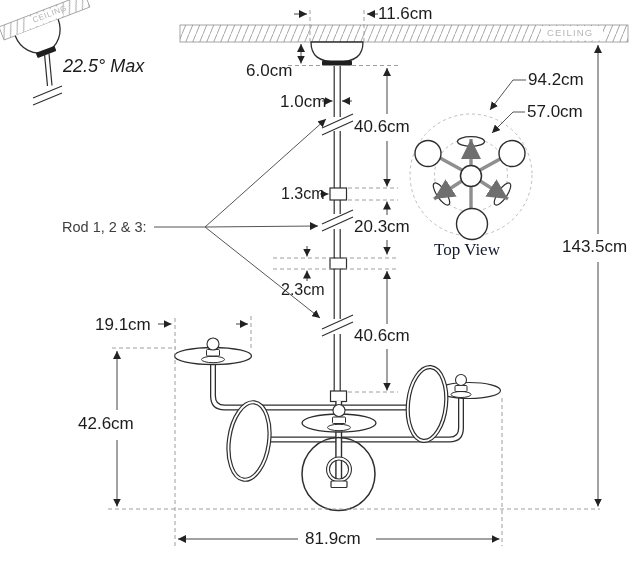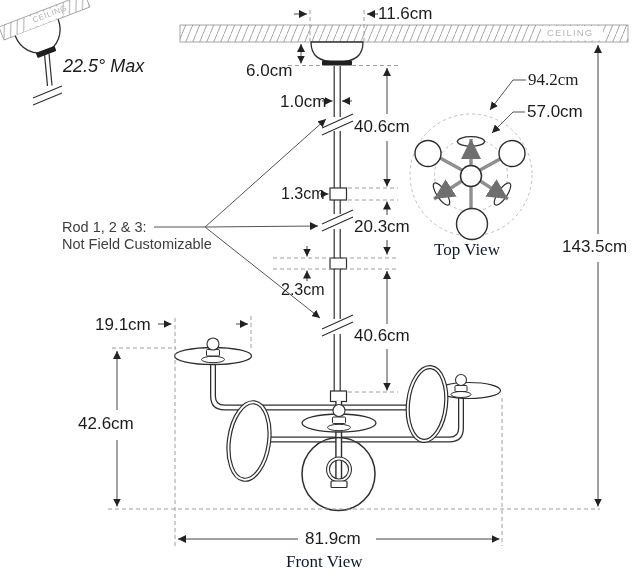--- a/index.html
+++ b/index.html
@@ -222,23 +222,21 @@
 <span class="lbl" style="left:378px;top:4px;">11.6cm</span>
 <span class="lbl ceil" style="left:547px;top:28px;">CEILING</span>
 <span class="lbl" style="left:246px;top:61px;">6.0cm</span>
 <span class="lbl" style="left:280px;top:92px;">1.0cm</span>
 <span class="lbl" style="left:354px;top:117px;">40.6cm</span>
 <span class="lbl small" style="left:281px;top:185px;">1.3cm</span>
 <span class="lbl" style="left:354px;top:217px;">20.3cm</span>
 <span class="lbl small" style="left:281px;top:237px;margin-top:44px;">2.3cm</span>
 <span class="lbl" style="left:354px;top:326px;">40.6cm</span>
 <span class="lbl note" style="left:62px;top:219px;">Rod 1, 2 &amp; 3:</span>
-<span class="lbl note" style="left:62px;top:236px;">Not Field Customizable</span>
-<span class="lbl" style="left:528px;top:70px;font-family:Liberation Serif, serif;">94.2cm</span>
+<span class="lbl" style="left:528px;top:70px;">94.2cm</span>
 <span class="lbl" style="left:527px;top:102px;">57.0cm</span>
 <span class="lbl view" style="left:434px;top:240px;">Top View</span>
 <span class="lbl" style="left:562px;top:237px;">143.5cm</span>
 <span class="lbl" style="left:95px;top:315px;">19.1cm</span>
 <span class="lbl" style="left:78px;top:414px;">42.6cm</span>
 <span class="lbl" style="left:305px;top:529px;text-align:right;">81.9cm</span>
-<span class="lbl view" style="left:286px;top:552px;">Front View</span>
 
 </div>
 
 </body></html>

